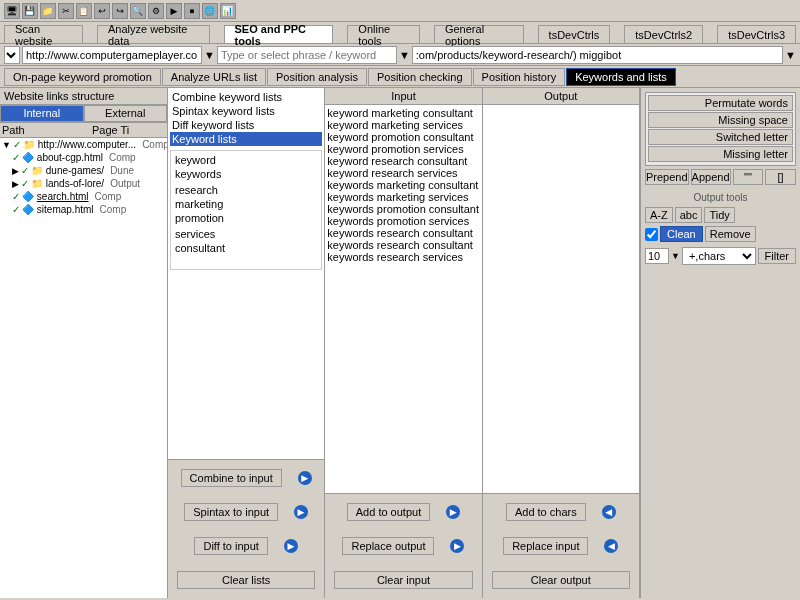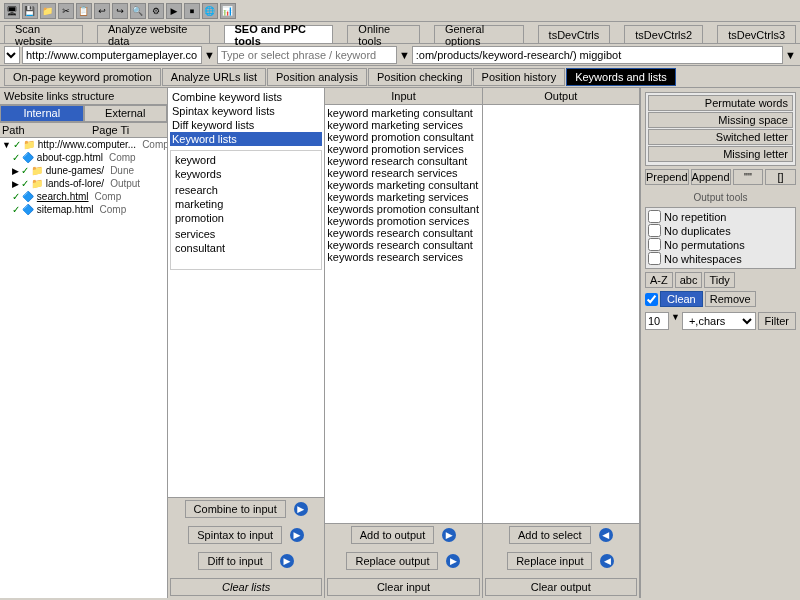--- a/index.html
+++ b/index.html
@@ -45,35 +45,35 @@
     .middle-area { flex: 1; display: flex; flex-direction: column; }
     .kw-panels { flex: 1; display: flex; }
     .kw-panel { flex: 1; border-right: 1px solid #999; display: flex; flex-direction: column; }
     .kw-panel-header { background: #d4d0c8; text-align: center; padding: 2px; border-bottom: 1px solid #999; font-size: 11px; }
     .kw-list { flex: 1; overflow-y: auto; background: #fff; padding: 2px; }
     .kw-list-item { padding: 1px 2px; cursor: pointer; }
     .kw-list-item.selected { background: #3060c0; color: #fff; }
     .kw-textarea { flex: 1; width: 100%; border: none; resize: none; font-size: 11px; padding: 2px; outline: none; }
 
     
-    .panel-btns { display: flex; background: #d4d0c8; border-top: 1px solid #999; padding: 2px; gap: 8px; align-items: center; justify-content: center; flex-wrap: wrap; }
+    .panel-btns { display: flex; background: #d4d0c8; border-top: 1px solid #999; padding: 9px; gap: 16px; align-items: center; justify-content: center; flex-wrap: wrap; }
     .panel-btn { padding: 1px 8px; background: #d4d0c8; border: 1px solid #999; cursor: pointer; font-size: 11px; height: 18px; }
     .blue-arrow { display: inline-block; width: 14px; height: 14px; background: #2060c0; border-radius: 50%; color: white; text-align: center; line-height: 14px; font-size: 9px; cursor: pointer; }
 
     
     .right-panel { width: 160px; border-left: 1px solid #999; background: #d4d0c8; display: flex; flex-direction: column; padding: 4px; gap: 3px; overflow-y: auto; }
     .tools-section { background: #e8e8e8; border: 1px solid #999; padding: 2px; }
     .tools-btn { width: 100%; padding: 1px 4px; background: #d4d0c8; border: 1px solid #999; cursor: pointer; font-size: 11px; text-align: right; margin-bottom: 1px; }
     .tools-row { display: flex; gap: 2px; margin-bottom: 2px; }
     .tools-row-btn { flex: 1; padding: 1px 0; background: #d4d0c8; border: 1px solid #999; cursor: pointer; font-size: 11px; text-align: center; }
     .section-label { font-size: 10px; color: #555; text-align: center; margin: 2px 0 1px; }
     .az-row { display: flex; align-items: center; gap: 2px; }
     .az-btn { padding: 1px 4px; background: #d4d0c8; border: 1px solid #999; cursor: pointer; font-size: 11px; }
     .clean-btn { padding: 1px 6px; background: #3060c0; color: white; border: 1px solid #2050a0; cursor: pointer; font-size: 11px; }
-    .filter-row { display: flex; gap: 2px; margin-top: 2px; }
+    .filter-row { display: flex; align-items: center; gap: 2px; margin-top: 2px; }
     .filter-num { width: 24px; padding: 1px 2px; border: 1px solid #999; background: #fff; font-size: 11px; }
     .filter-select { flex: 1; padding: 1px 2px; border: 1px solid #999; background: #fff; font-size: 11px; }
     .filter-btn { padding: 1px 6px; background: #d4d0c8; border: 1px solid #999; cursor: pointer; font-size: 11px; }
     .checkbox-row { display: flex; align-items: center; gap: 3px; margin-bottom: 1px; }
     .checkbox-row input { margin: 0; }
 
     
     ::-webkit-scrollbar { width: 8px; height: 8px; }
     ::-webkit-scrollbar-track { background: #d4d0c8; }
     ::-webkit-scrollbar-thumb { background: #aaa; border: 1px solid #999; }
@@ -205,21 +205,21 @@
             <div style="padding:1px 2px;">consultant</div>
           </div>
         </div>
         <div class="panel-btns">
           <button class="panel-btn">Combine to input</button>
           <span class="blue-arrow">▶</span>
           <button class="panel-btn">Spintax to input</button>
           <span class="blue-arrow">▶</span>
           <button class="panel-btn">Diff to input</button>
           <span class="blue-arrow">▶</span>
-          <button class="panel-btn" style="width:100%;font-style:italic;">Clear lists</button>
+          <button class="panel-btn" style="width:100%;">Clear lists</button>
         </div>
       </div>
 
       <div class="kw-panel">
         <div class="kw-panel-header">Input</div>
         <textarea class="kw-textarea" style="">keyword marketing consultant
 keyword marketing services
 keyword promotion consultant
 keyword promotion services
 keyword research consultant
@@ -237,21 +237,21 @@
           <button class="panel-btn">Replace output</button>
           <span class="blue-arrow">▶</span>
           <button class="panel-btn" style="width:100%;">Clear input</button>
         </div>
       </div>
 
       <div class="kw-panel">
         <div class="kw-panel-header">Output</div>
         <textarea class="kw-textarea" style=""></textarea>
         <div class="panel-btns">
-          <button class="panel-btn">Add to select</button>
+          <button class="panel-btn">Add to chars</button>
           <span class="blue-arrow">◀</span>
           <button class="panel-btn">Replace input</button>
           <span class="blue-arrow">◀</span>
           <button class="panel-btn" style="width:100%;">Clear output</button>
         </div>
       </div>
 
     </div>
   </div>
 
@@ -265,38 +265,20 @@
     </div>
 
     <div class="tools-row">
       <button class="tools-row-btn">Prepend</button>
       <button class="tools-row-btn">Append</button>
       <button class="tools-row-btn">""</button>
       <button class="tools-row-btn">[]</button>
     </div>
 
     <div class="section-label">Output tools</div>
-    <div class="tools-section">
-      <div class="checkbox-row">
-        <input type="checkbox" style="">
-        <span>No repetition</span>
-      </div>
-      <div class="checkbox-row">
-        <input type="checkbox" style="">
-        <span>No duplicates</span>
-      </div>
-      <div class="checkbox-row">
-        <input type="checkbox" style="">
-        <span>No permutations</span>
-      </div>
-      <div class="checkbox-row">
-        <input type="checkbox" style="">
-        <span>No whitespaces</span>
-      </div>
-    </div>
 
     <div class="az-row">
       <button class="az-btn">A-Z</button>
       <button class="az-btn">abc</button>
       <button class="az-btn">Tidy</button>
     </div>
 
     <div class="az-row">
       <input type="checkbox" checked="" style="margin: 0px;">
       <button class="clean-btn">Clean</button>

